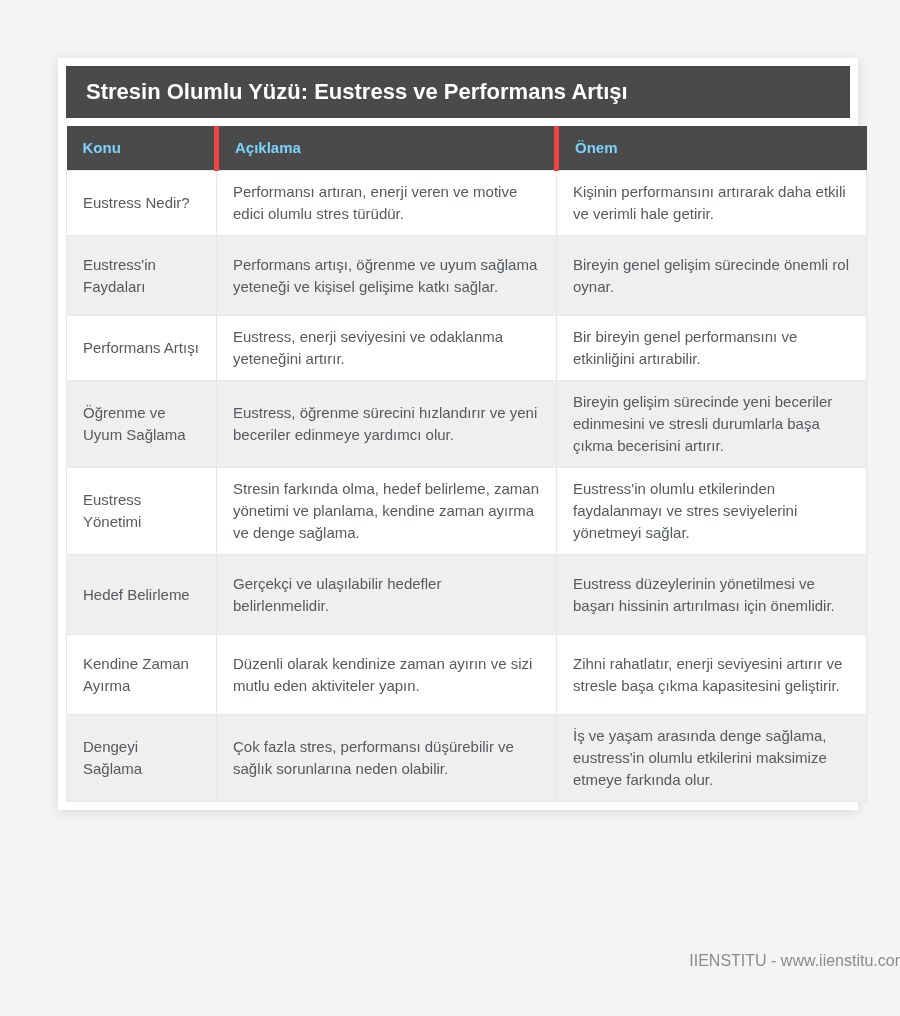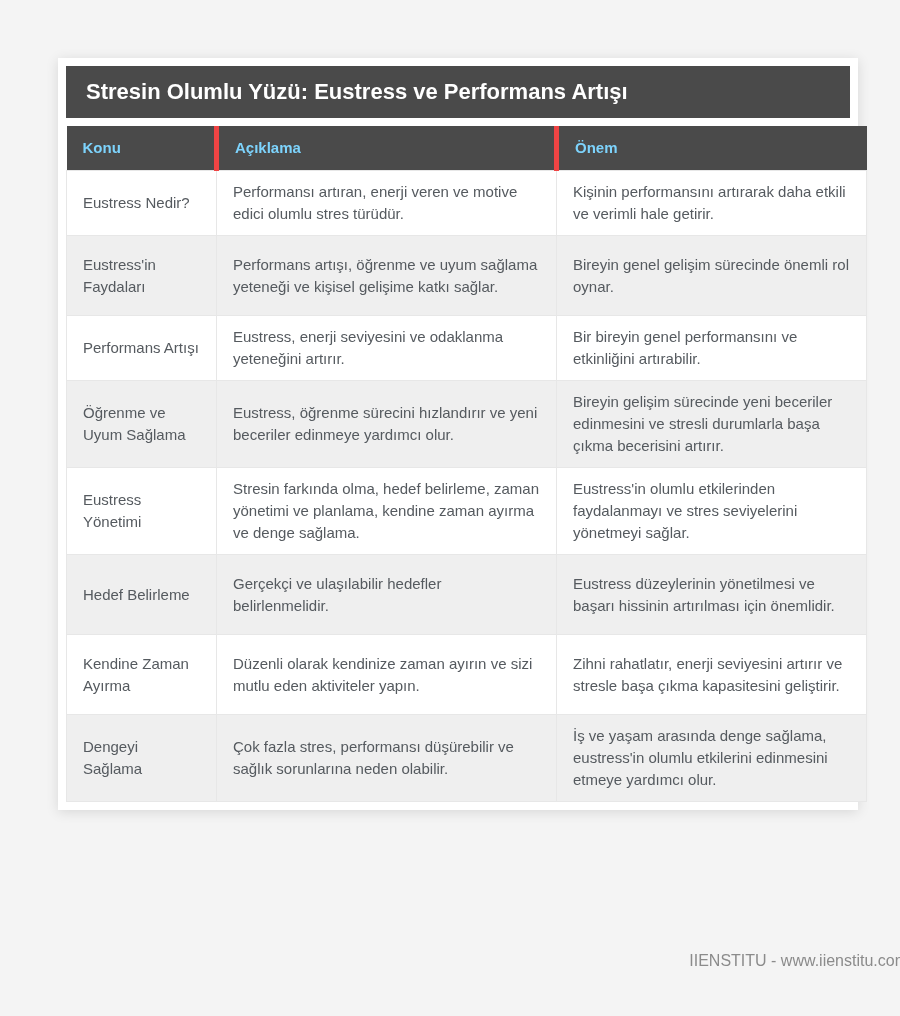--- a/index.html
+++ b/index.html
@@ -116,19 +116,19 @@
         <td>Eustress düzeylerinin yönetilmesi ve başarı hissinin artırılması için önemlidir.</td>
       </tr>
       <tr class="h3">
         <td>Kendine Zaman Ayırma</td>
         <td>Düzenli olarak kendinize zaman ayırın ve sizi mutlu eden aktiviteler yapın.</td>
         <td>Zihni rahatlatır, enerji seviyesini artırır ve stresle başa çıkma kapasitesini geliştirir.</td>
       </tr>
       <tr class="h3">
         <td>Dengeyi Sağlama</td>
         <td>Çok fazla stres, performansı düşürebilir ve sağlık sorunlarına neden olabilir.</td>
-        <td>İş ve yaşam arasında denge sağlama, eustress'in olumlu etkilerini edinmesini etmeye yardımcı olur.</td>
+        <td>İş ve yaşam arasında denge sağlama, eustress'in olumlu etkilerini maksimize etmeye farkında olur.</td>
       </tr>
     </tbody>
   </table>
 </div>
 
 <div class="footer">IIENSTITU - www.iienstitu.com</div>
 
 </body></html>

